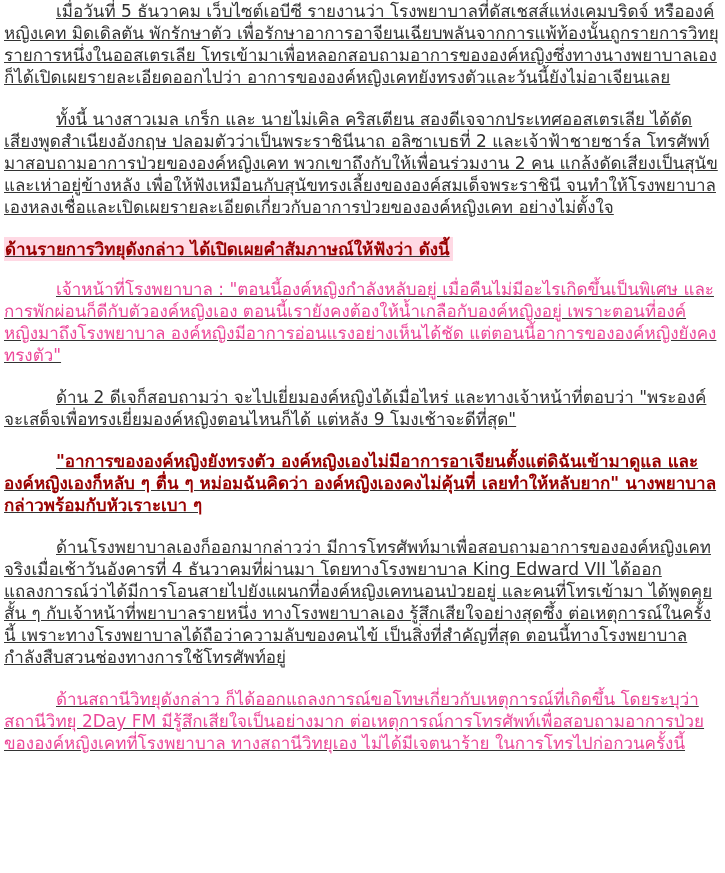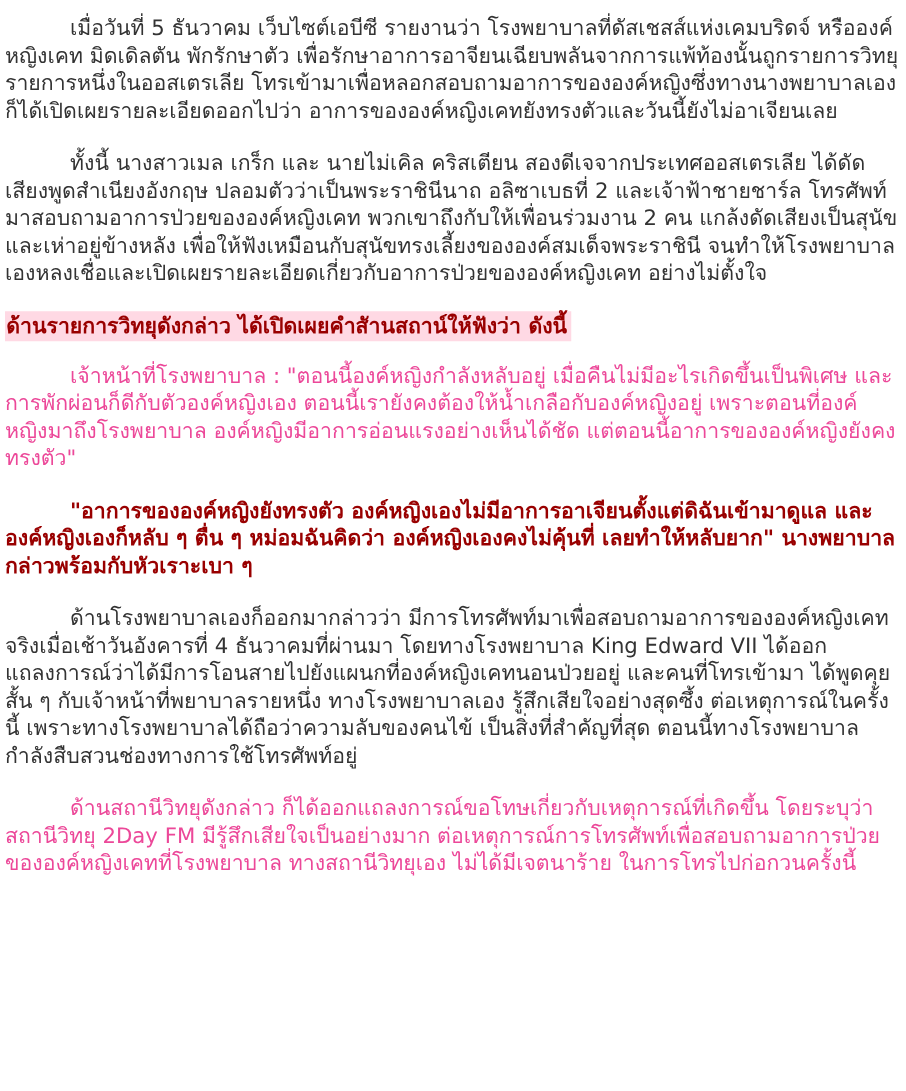--- a/index.html
+++ b/index.html
@@ -10,22 +10,23 @@
   body {
     width: 725px;
     min-height: 873px;
     box-sizing: border-box;
     font-family: "DejaVu Sans", "Liberation Sans", sans-serif;
     font-size: 17px;
     line-height: 22px;
     color: #333333;
   }
   .doc {
-    padding: 12px 5px 20px 4px;
+    padding: 0 5px 20px 4px;
     box-sizing: border-box;
+    text-decoration: underline;
   }
   p.para {
     margin: 0 0 20px 0;
     text-indent: 52px;
     word-break: break-word;
   }
   p.para.blue {
     color: #ec4899;
   }
   p.para.maroon-bold {
@@ -45,25 +46,26 @@
 </style>
 </head>
 <body>
 
 <div class="doc">
 
   <p class="para">เมื่อวันที่ 5 ธันวาคม เว็บไซต์เอบีซี รายงานว่า โรงพยาบาลที่ดัสเชสส์แห่งเคมบริดจ์ หรือองค์หญิงเคท มิดเดิลตัน พักรักษาตัว เพื่อรักษาอาการอาจียนเฉียบพลันจากการแพ้ท้องนั้นถูกรายการวิทยุรายการหนึ่งในออสเตรเลีย โทรเข้ามาเพื่อหลอกสอบถามอาการขององค์หญิงซึ่งทางนางพยาบาลเอง ก็ได้เปิดเผยรายละเอียดออกไปว่า อาการขององค์หญิงเคทยังทรงตัวและวันนี้ยังไม่อาเจียนเลย</p>
 
   <p class="para">ทั้งนี้ นางสาวเมล เกร็ก และ นายไม่เคิล คริสเตียน สองดีเจจากประเทศออสเตรเลีย ได้ดัดเสียงพูดสำเนียงอังกฤษ ปลอมตัวว่าเป็นพระราชินีนาถ อลิซาเบธที่ 2 และเจ้าฟ้าชายชาร์ล โทรศัพท์มาสอบถามอาการป่วยขององค์หญิงเคท พวกเขาถึงกับให้เพื่อนร่วมงาน 2 คน แกล้งดัดเสียงเป็นสุนัขและเห่าอยู่ข้างหลัง เพื่อให้ฟังเหมือนกับสุนัขทรงเลี้ยงขององค์สมเด็จพระราชินี จนทำให้โรงพยาบาลเองหลงเชื่อและเปิดเผยรายละเอียดเกี่ยวกับอาการป่วยขององค์หญิงเคท อย่างไม่ตั้งใจ</p>
 
-  <p class="para highlight-line"><span class="hl">ด้านรายการวิทยุดังกล่าว ได้เปิดเผยคำสัานสถาน์ให้ฟังว่า ดังนี้</span></p>
+  <p class="para highlight-line"><span class="hl">ด้านรายการวิทยุดังกล่าว ได้เปิดเผยคำสัมภาษณ์ให้ฟังว่า ดังนี้</span></p>
 
 
   <p class="para blue">เจ้าหน้าที่โรงพยาบาล : "ตอนนี้องค์หญิงกำลังหลับอยู่ เมื่อคืนไม่มีอะไรเกิดขึ้นเป็นพิเศษ และการพักผ่อนก็ดีกับตัวองค์หญิงเอง ตอนนี้เรายังคงต้องให้น้ำเกลือกับองค์หญิงอยู่ เพราะตอนที่องค์หญิงมาถึงโรงพยาบาล องค์หญิงมีอาการอ่อนแรงอย่างเห็นได้ชัด แต่ตอนนี้อาการขององค์หญิงยังคงทรงตัว"</p>
 
+  <p class="para">ด้าน 2 ดีเจก็สอบถามว่า จะไปเยี่ยมองค์หญิงได้เมื่อไหร่ และทางเจ้าหน้าที่ตอบว่า "พระองค์จะเสด็จเพื่อทรงเยี่ยมองค์หญิงตอนไหนก็ได้ แต่หลัง 9 โมงเช้าจะดีที่สุด"</p>
 
   <p class="para maroon-bold">"อาการขององค์หญิงยังทรงตัว องค์หญิงเองไม่มีอาการอาเจียนตั้งแต่ดิฉันเข้ามาดูแล และองค์หญิงเองก็หลับ ๆ ตื่น ๆ หม่อมฉันคิดว่า องค์หญิงเองคงไม่คุ้นที่ เลยทำให้หลับยาก" นางพยาบาลกล่าวพร้อมกับหัวเราะเบา ๆ</p>
 
   <p class="para">ด้านโรงพยาบาลเองก็ออกมากล่าวว่า มีการโทรศัพท์มาเพื่อสอบถามอาการขององค์หญิงเคทจริงเมื่อเช้าวันอังคารที่ 4 ธันวาคมที่ผ่านมา โดยทางโรงพยาบาล King Edward VII ได้ออกแถลงการณ์ว่าได้มีการโอนสายไปยังแผนกที่องค์หญิงเคทนอนป่วยอยู่ และคนที่โทรเข้ามา ได้พูดคุยสั้น ๆ กับเจ้าหน้าที่พยาบาลรายหนึ่ง ทางโรงพยาบาลเอง รู้สึกเสียใจอย่างสุดซึ้ง ต่อเหตุการณ์ในครั้งนี้ เพราะทางโรงพยาบาลได้ถือว่าความลับของคนไข้ เป็นสิ่งที่สำคัญที่สุด ตอนนี้ทางโรงพยาบาลกำลังสืบสวนช่องทางการใช้โทรศัพท์อยู่</p>
 
   <p class="para blue">ด้านสถานีวิทยุดังกล่าว ก็ได้ออกแถลงการณ์ขอโทษเกี่ยวกับเหตุการณ์ที่เกิดขึ้น โดยระบุว่าสถานีวิทยุ 2Day FM มีรู้สึกเสียใจเป็นอย่างมาก ต่อเหตุการณ์การโทรศัพท์เพื่อสอบถามอาการป่วยขององค์หญิงเคทที่โรงพยาบาล ทางสถานีวิทยุเอง ไม่ได้มีเจตนาร้าย ในการโทรไปก่อกวนครั้งนี้</p>
 
 </div>
 
 </body></html>

